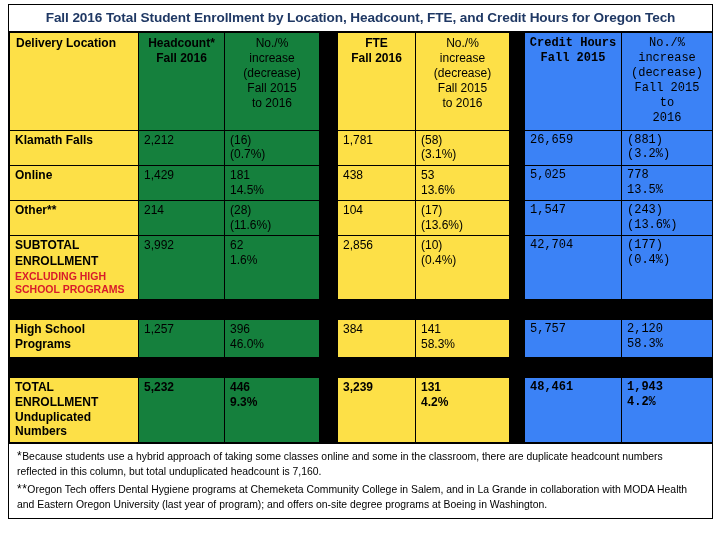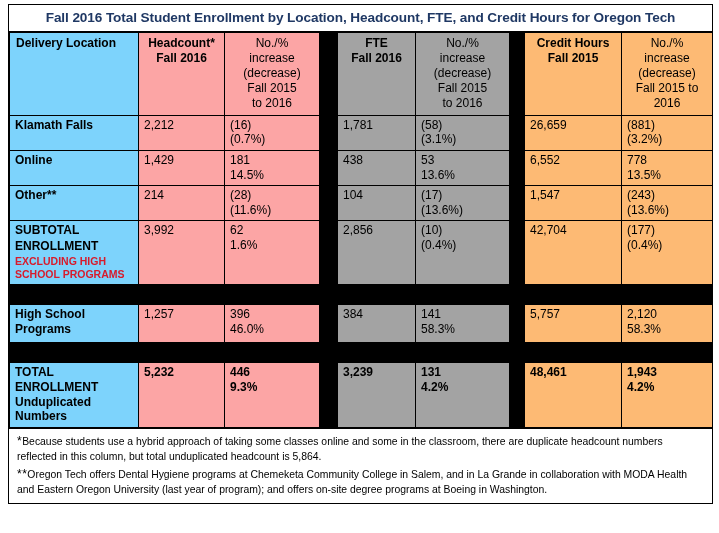--- a/index.html
+++ b/index.html
@@ -50,24 +50,24 @@
   table.grid td{
     vertical-align:top;
     padding:2px 4px 3px 5px;
     font-size:12px;
     line-height:1.22;
     color:#000;
     border:1px solid #000;
     overflow:hidden;
   }
   
-  .c-loc{background:#7dd3fc;font-weight:bold;}
-  .c-tan{background:#fca5a5;}
-  .c-gray{background:#a3a3a3;}
-  .c-blue{background:#fdba74;}
+  .c-loc{background:#fde047;font-weight:bold;}
+  .c-tan{background:#15803d;}
+  .c-gray{background:#fde047;}
+  .c-blue{background:#3b82f6;font-family:Liberation Mono, monospace;}
   .c-black{background:#000000;border-left:0;border-right:0;padding:0;}
   
   tr.head td{
     text-align:center;
     font-size:12px;
     line-height:1.25;
     padding:3px 2px 4px 2px;
     vertical-align:top;
   }
   tr.head td.hdr-strong{font-weight:bold;}
@@ -178,21 +178,21 @@
           <div>181</div>
           <div>14.5%</div>
         </td>
         <td class="c-black"></td>
         <td class="c-gray num">438</td>
         <td class="c-gray num">
           <div>53</div>
           <div>13.6%</div>
         </td>
         <td class="c-black"></td>
-        <td class="c-blue num">6,552</td>
+        <td class="c-blue num">5,025</td>
         <td class="c-blue num">
           <div>778</div>
           <div>13.5%</div>
         </td>
       </tr>
 
       <tr>
         <td class="c-loc">Other**</td>
         <td class="c-tan num">214</td>
         <td class="c-tan num">
@@ -292,18 +292,18 @@
         <td class="c-blue num">48,461</td>
         <td class="c-blue num">
           <div>1,943</div>
           <div>4.2%</div>
         </td>
       </tr>
     </tbody>
       </table>
 
     <div class="notes">
-      <p><span class="mk">*</span><span>Because students use a hybrid approach of taking some classes online and some in the classroom, there are duplicate headcount numbers reflected in this column, but total unduplicated headcount is 5,864.</span></p>
+      <p><span class="mk">*</span><span>Because students use a hybrid approach of taking some classes online and some in the classroom, there are duplicate headcount numbers reflected in this column, but total unduplicated headcount is 7,160.</span></p>
       <p><span class="mk">**</span><span>Oregon Tech offers Dental Hygiene programs at Chemeketa Community College in Salem, and in La Grande in collaboration with MODA Health and Eastern Oregon University (last year of program); and offers on-site degree programs at Boeing in Washington.</span></p>
     </div>
 
   </div>
 </div>
 
 </body></html>

